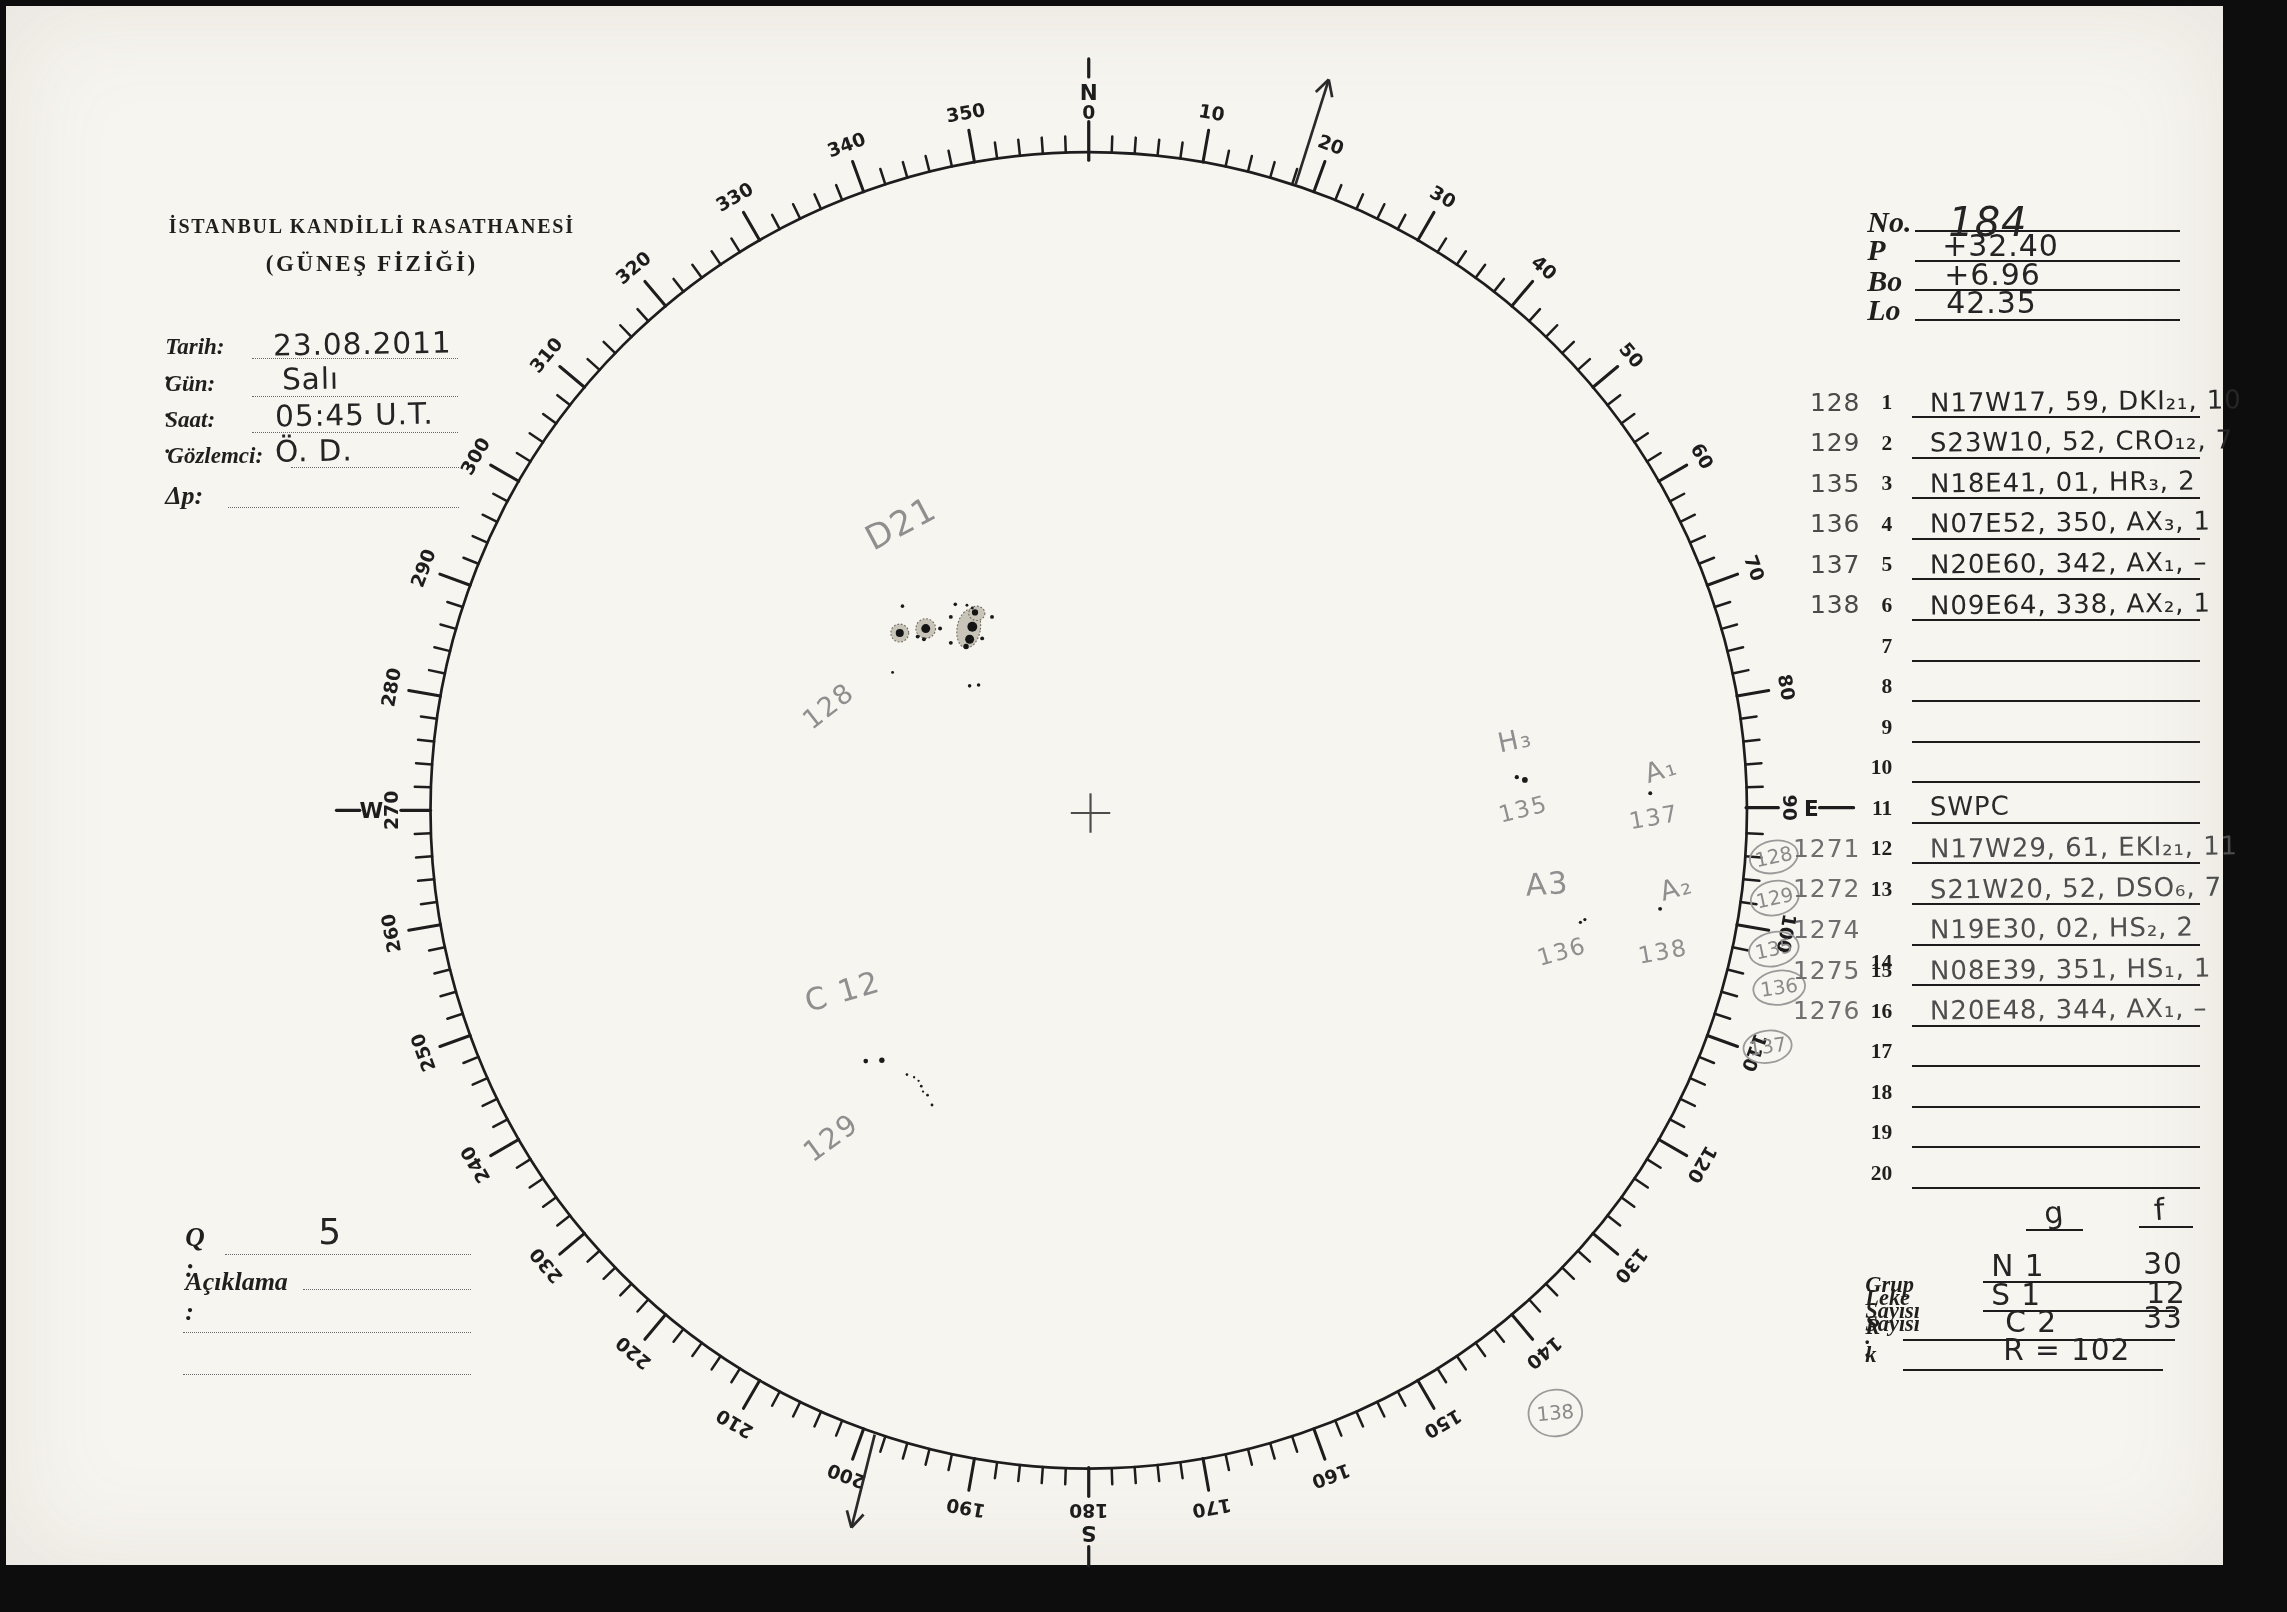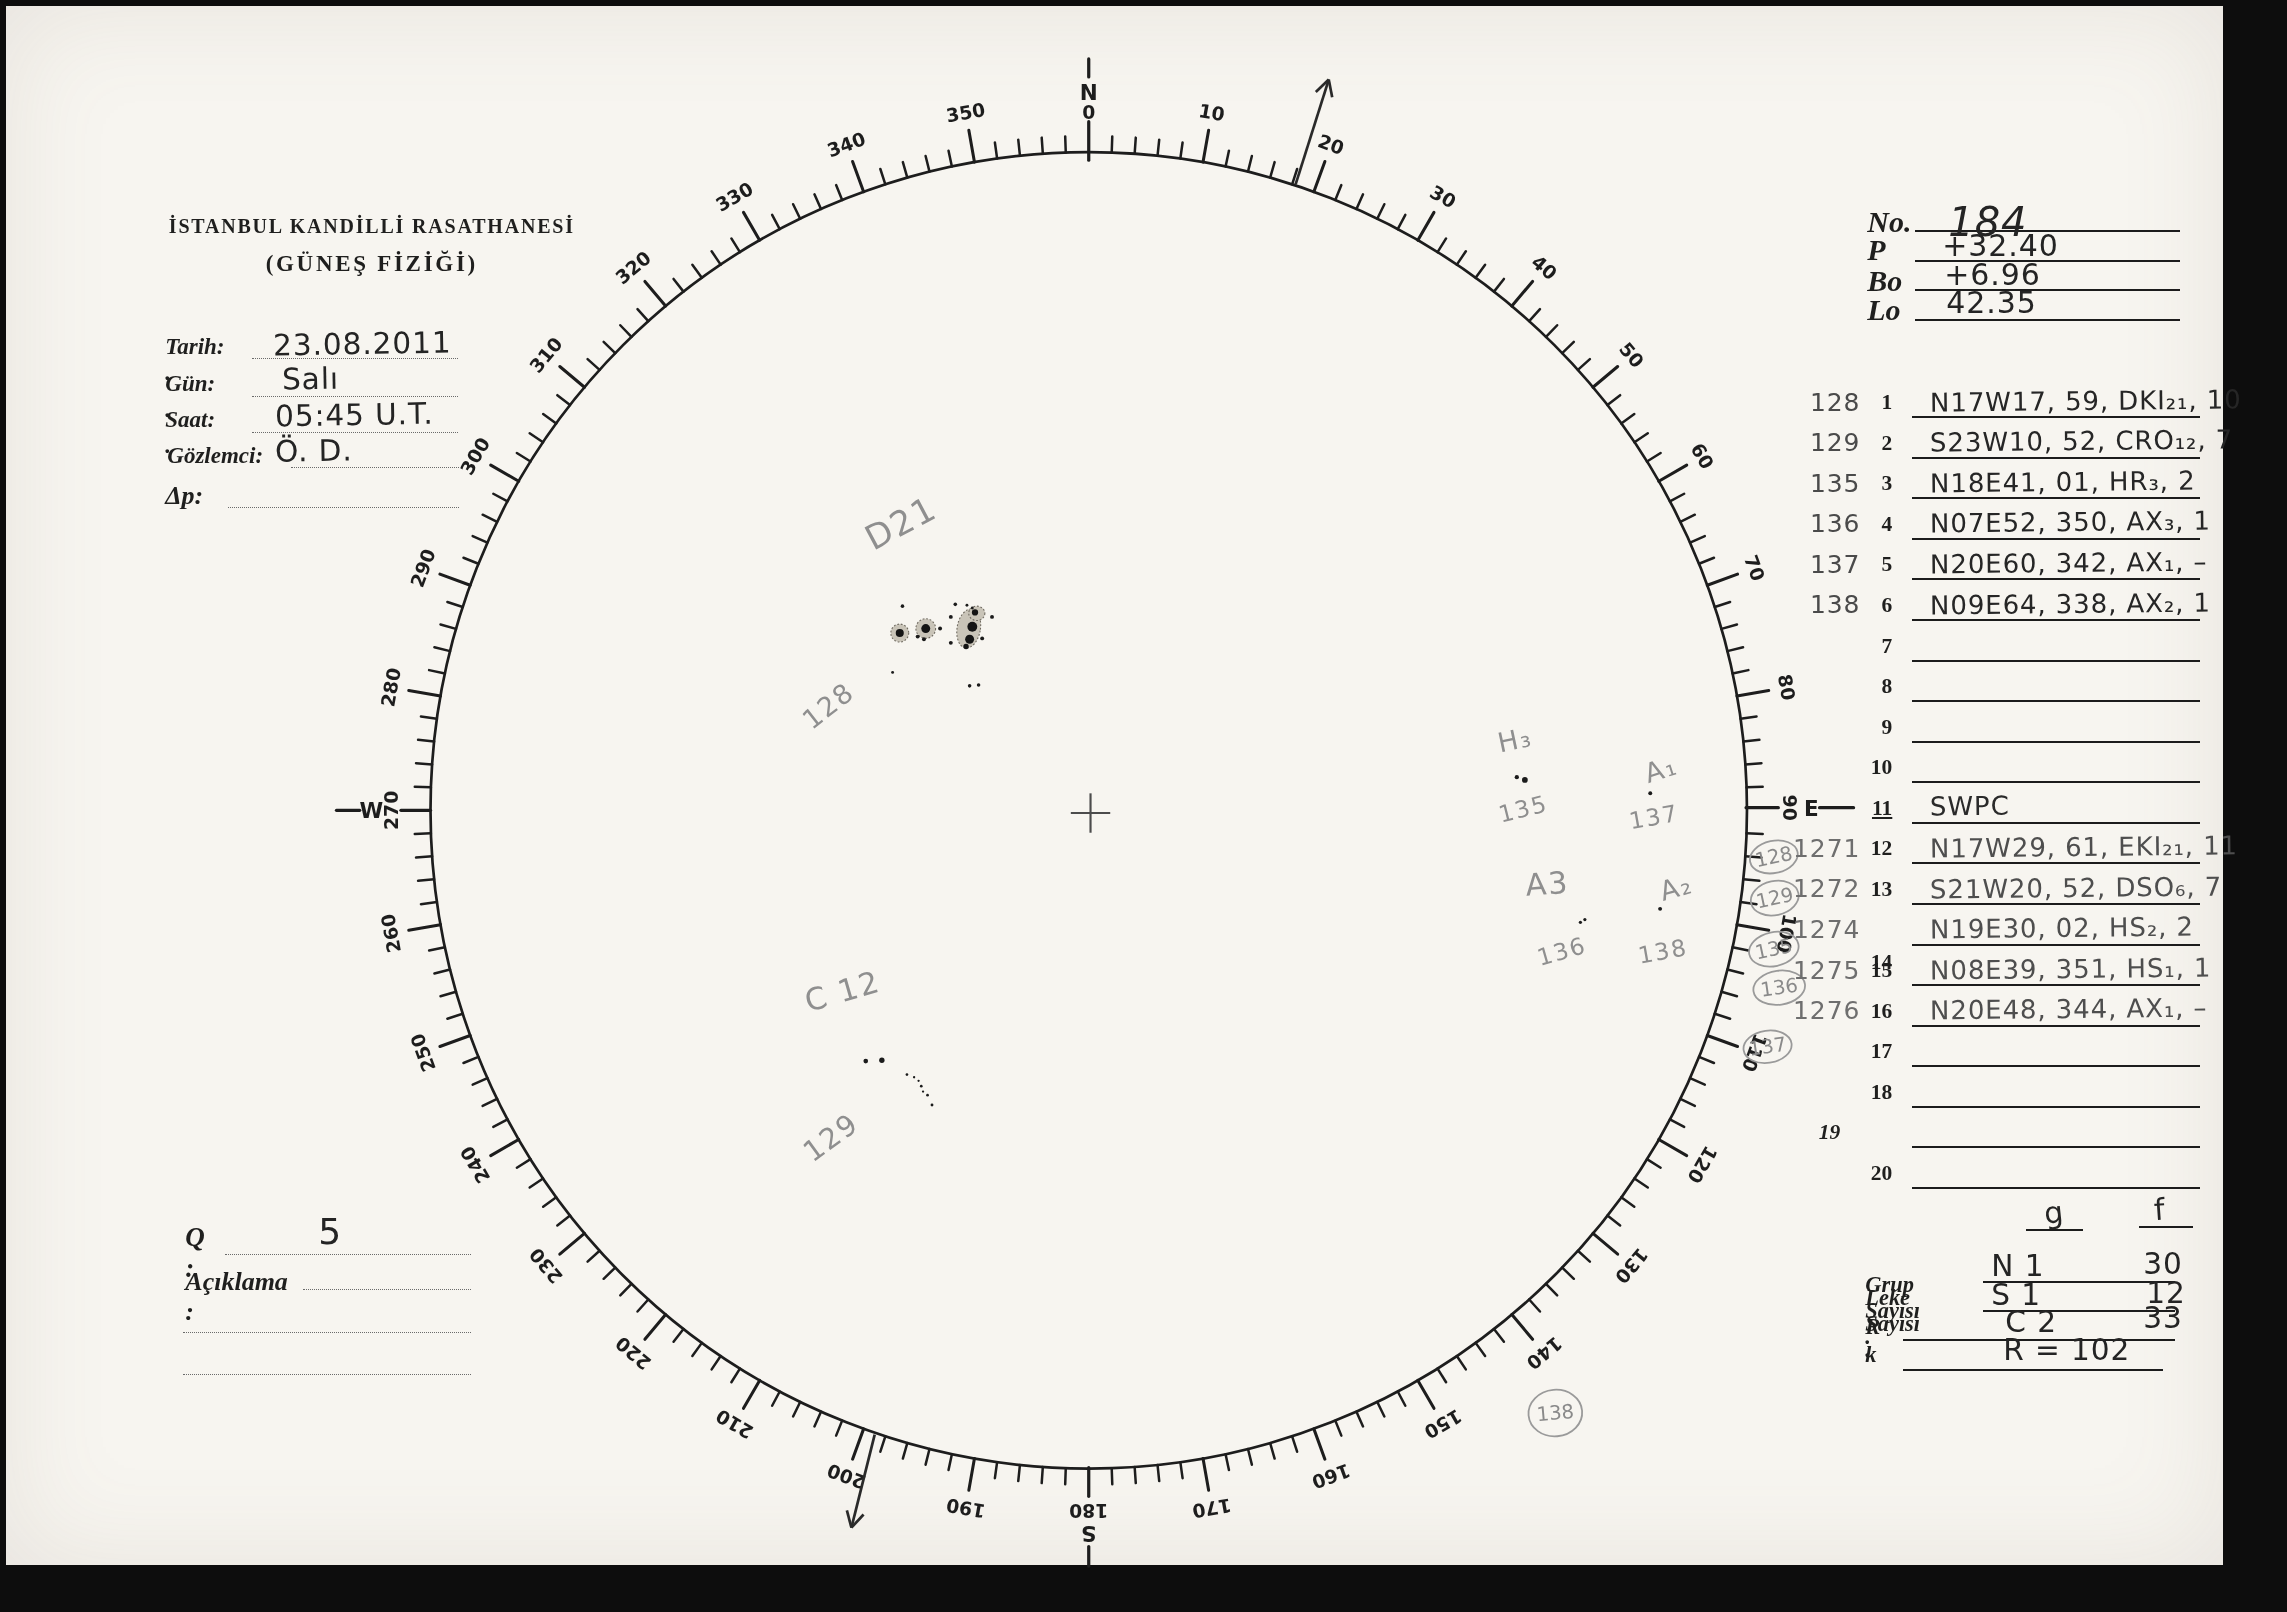--- a/index.html
+++ b/index.html
@@ -408,21 +408,21 @@
       <div class="abs hand list-text" style="left:1924px;top:583px;color:#262626;">N09E64, 338, AX₂, 1</div>
       <div class="abs solidline" style="left:1906px;top:654px;width:288px;"></div>
       <div class="abs list-num" style="left:1832px;top:628px;width:54px;">7</div>
       <div class="abs solidline" style="left:1906px;top:694px;width:288px;"></div>
       <div class="abs list-num" style="left:1832px;top:668px;width:54px;">8</div>
       <div class="abs solidline" style="left:1906px;top:735px;width:288px;"></div>
       <div class="abs list-num" style="left:1832px;top:709px;width:54px;">9</div>
       <div class="abs solidline" style="left:1906px;top:775px;width:288px;"></div>
       <div class="abs list-num" style="left:1832px;top:749px;width:54px;">10</div>
       <div class="abs solidline" style="left:1906px;top:816px;width:288px;"></div>
-      <div class="abs list-num" style="left:1832px;top:790px;width:54px;text-decoration:underline;">11</div>
+      <div class="abs list-num" style="left:1832px;top:790px;width:54px;">11</div>
       <div class="abs hand list-text" style="left:1924px;top:785px;color:#2a2a2a;">SWPC</div>
       <div class="abs solidline" style="left:1906px;top:856px;width:288px;"></div>
       <div class="abs list-num" style="left:1832px;top:830px;width:54px;">12</div>
       <div class="abs hand list-pre" style="left:1754px;top:828px;width:100px;font-size:25px;color:#6e6e6e;">1271</div>
       <div class="abs hand list-text" style="left:1924px;top:826px;color:#4e4e4e;">N17W29, 61, EKI₂₁, 11</div>
       <div class="abs solidline" style="left:1906px;top:897px;width:288px;"></div>
       <div class="abs list-num" style="left:1832px;top:871px;width:54px;">13</div>
       <div class="abs hand list-pre" style="left:1754px;top:868px;width:100px;font-size:25px;color:#6e6e6e;">1272</div>
       <div class="abs hand list-text" style="left:1924px;top:867px;color:#4e4e4e;">S21W20, 52, DSO₆, 7</div>
       <div class="abs solidline" style="left:1906px;top:938px;width:288px;"></div>
@@ -435,21 +435,21 @@
       <div class="abs hand list-text" style="left:1924px;top:948px;color:#4e4e4e;">N08E39, 351, HS₁, 1</div>
       <div class="abs solidline" style="left:1906px;top:1019px;width:288px;"></div>
       <div class="abs list-num" style="left:1832px;top:993px;width:54px;">16</div>
       <div class="abs hand list-pre" style="left:1754px;top:990px;width:100px;font-size:25px;color:#6e6e6e;">1276</div>
       <div class="abs hand list-text" style="left:1924px;top:988px;color:#4e4e4e;">N20E48, 344, AX₁, –</div>
       <div class="abs solidline" style="left:1906px;top:1059px;width:288px;"></div>
       <div class="abs list-num" style="left:1832px;top:1033px;width:54px;">17</div>
       <div class="abs solidline" style="left:1906px;top:1100px;width:288px;"></div>
       <div class="abs list-num" style="left:1832px;top:1074px;width:54px;">18</div>
       <div class="abs solidline" style="left:1906px;top:1140px;width:288px;"></div>
-      <div class="abs list-num" style="left:1780px;top:1114px;width:54px;font-style:italic;">19</div>
+      <div class="abs list-num" style="left:1832px;top:1114px;width:54px;">19</div>
       <div class="abs solidline" style="left:1906px;top:1181px;width:288px;"></div>
       <div class="abs list-num" style="left:1832px;top:1155px;width:54px;">20</div>
     </div>
 
   <div class="abs" style="left:0;top:0;">
     <div class="abs hand" style="left:2038px;top:1189px;font-size:30px;transform:rotate(-6deg);">g</div>
     <div class="abs solidline" style="left:2020px;top:1223px;width:57px;height:1.8px;"></div>
     <div class="abs hand" style="left:2148px;top:1186px;font-size:30px;transform:rotate(-4deg);">f</div>
     <div class="abs solidline" style="left:2133px;top:1220px;width:54px;height:1.8px;"></div>
 

